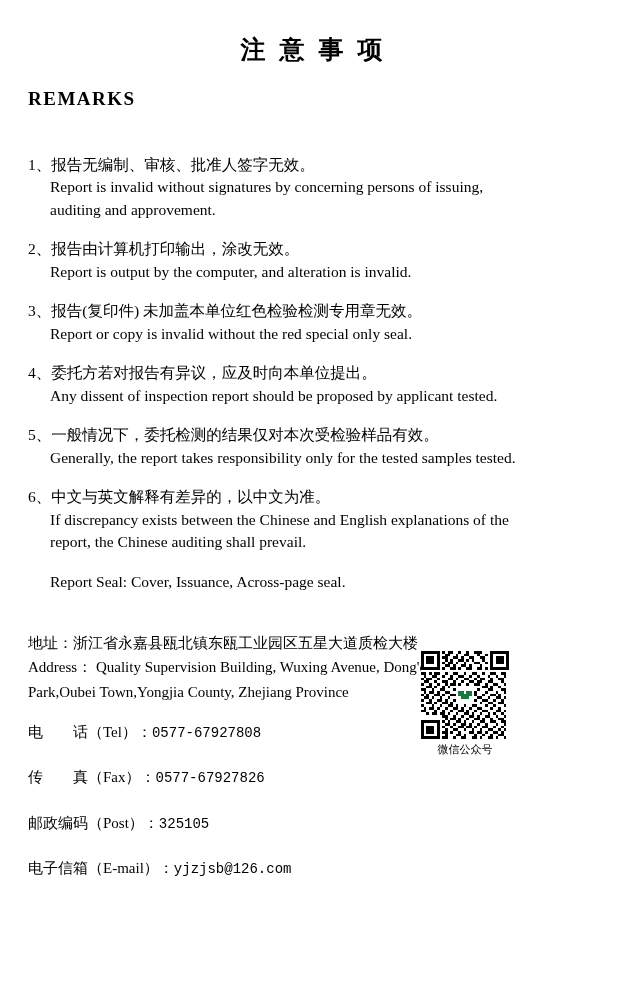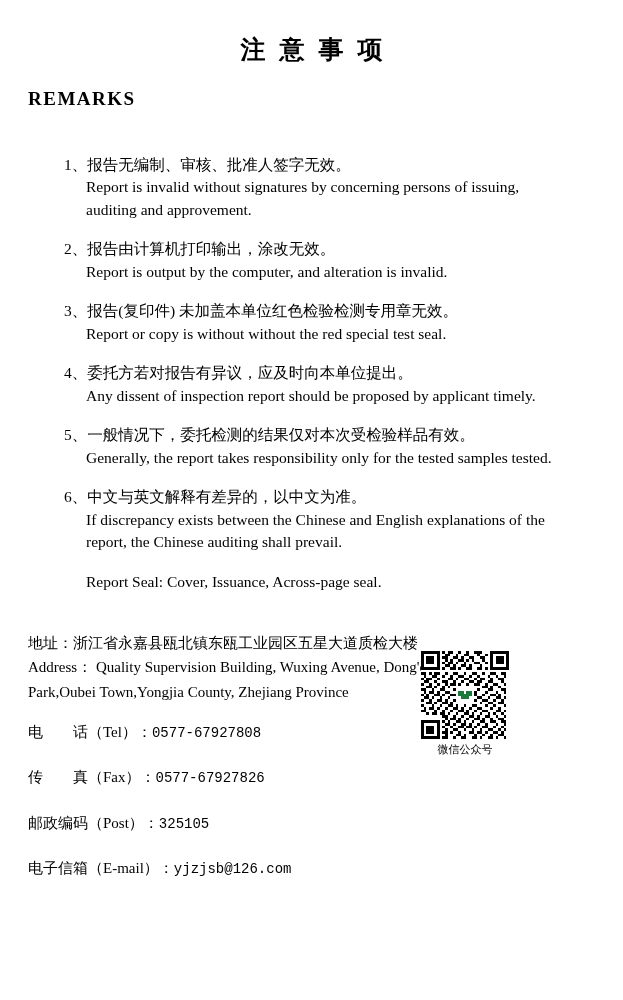--- a/index.html
+++ b/index.html
@@ -34,21 +34,20 @@
   }
   .title-en {
     text-align: left;
     font-size: 19px;
     font-weight: bold;
     letter-spacing: 1.5px;
     margin-top: 22px;
   }
   .items {
     margin-top: 44px;
-    margin-left: 36px;
   }
   .item {
     margin-bottom: 17px;
   }
   .item-cn {
     font-size: 15.5px;
     line-height: 1.45;
     white-space: nowrap;
   }
   .item-en {
@@ -126,28 +125,28 @@
     <div class="item">
       <div class="item-cn">2、报告由计算机打印输出，涂改无效。</div>
       <div class="item-en">
         <span class="line">Report is output by the computer, and alteration is invalid.</span>
       </div>
     </div>
 
     <div class="item">
       <div class="item-cn">3、报告(复印件) 未加盖本单位红色检验检测专用章无效。</div>
       <div class="item-en">
-        <span class="line">Report or copy is without without the red special test seal.</span>
+        <span class="line">Report or copy is invalid without the red special only seal.</span>
       </div>
     </div>
 
     <div class="item">
       <div class="item-cn">4、委托方若对报告有异议，应及时向本单位提出。</div>
       <div class="item-en">
-        <span class="line">Any dissent of inspection report should be proposed by applicant timely.</span>
+        <span class="line">Any dissent of inspection report should be proposed by applicant tested.</span>
       </div>
     </div>
 
     <div class="item">
       <div class="item-cn">5、一般情况下，委托检测的结果仅对本次受检验样品有效。</div>
       <div class="item-en">
         <span class="line">Generally, the report takes responsibility only for the tested samples tested.</span>
       </div>
     </div>
 

